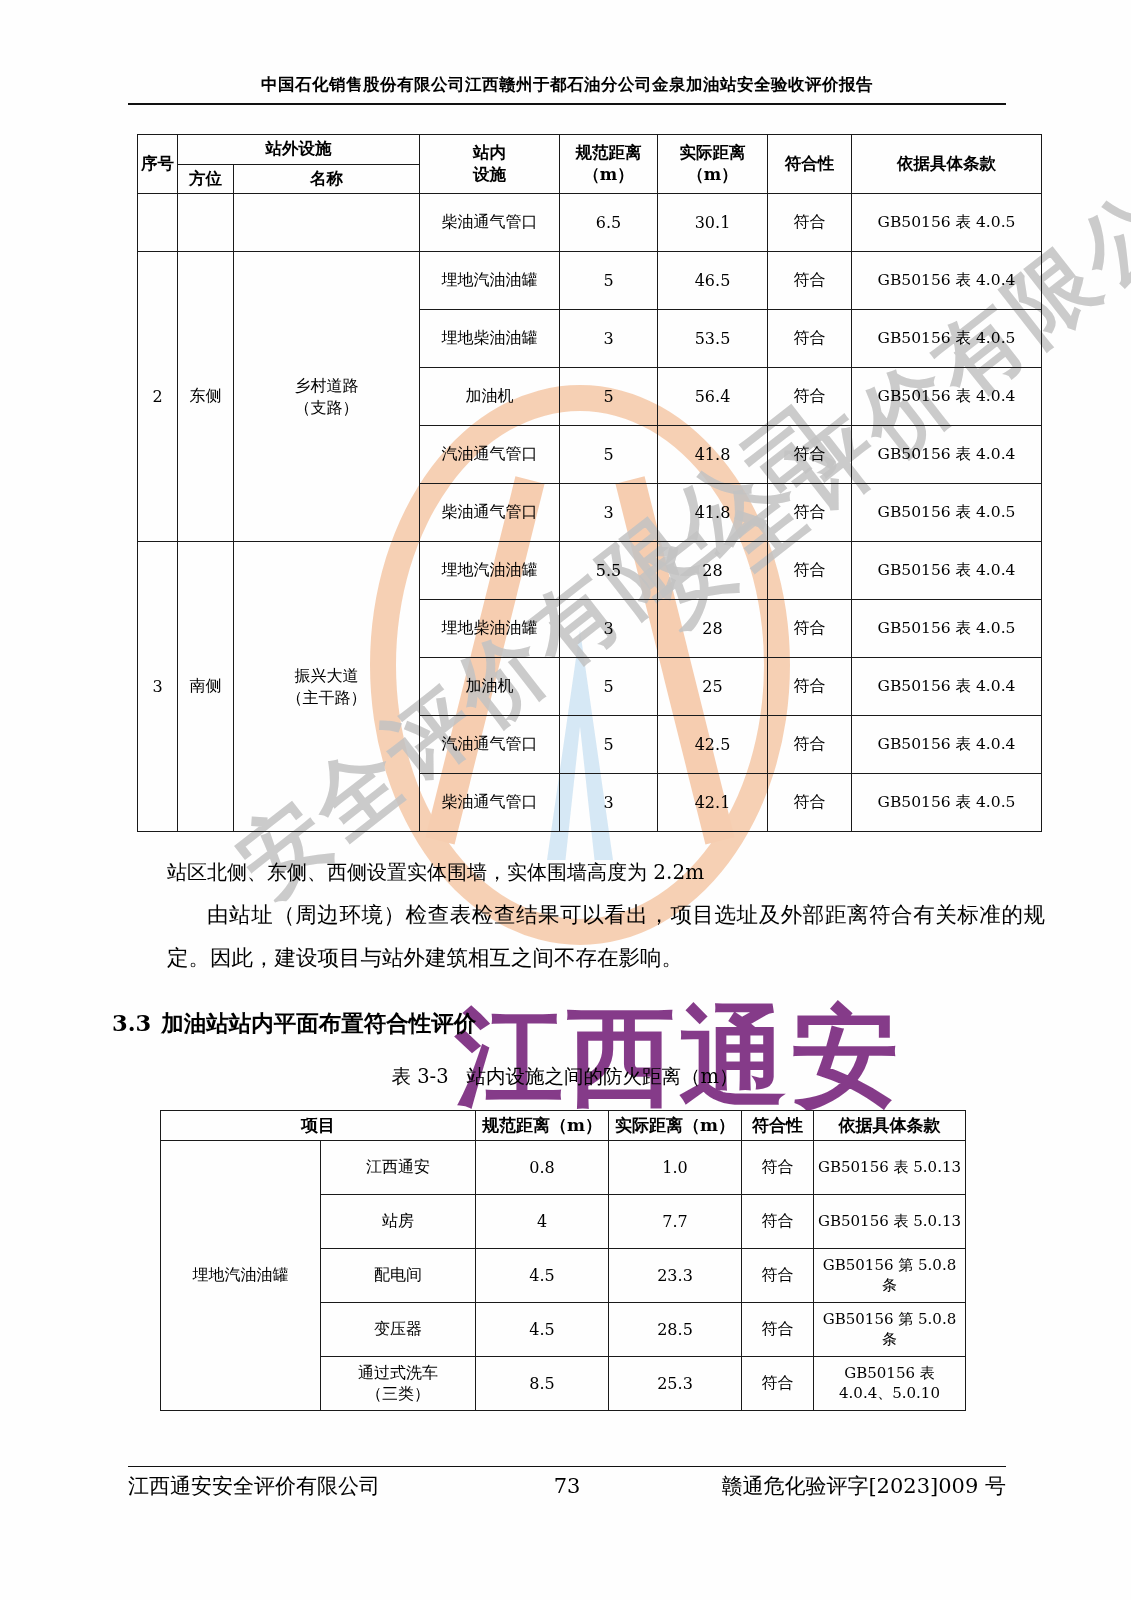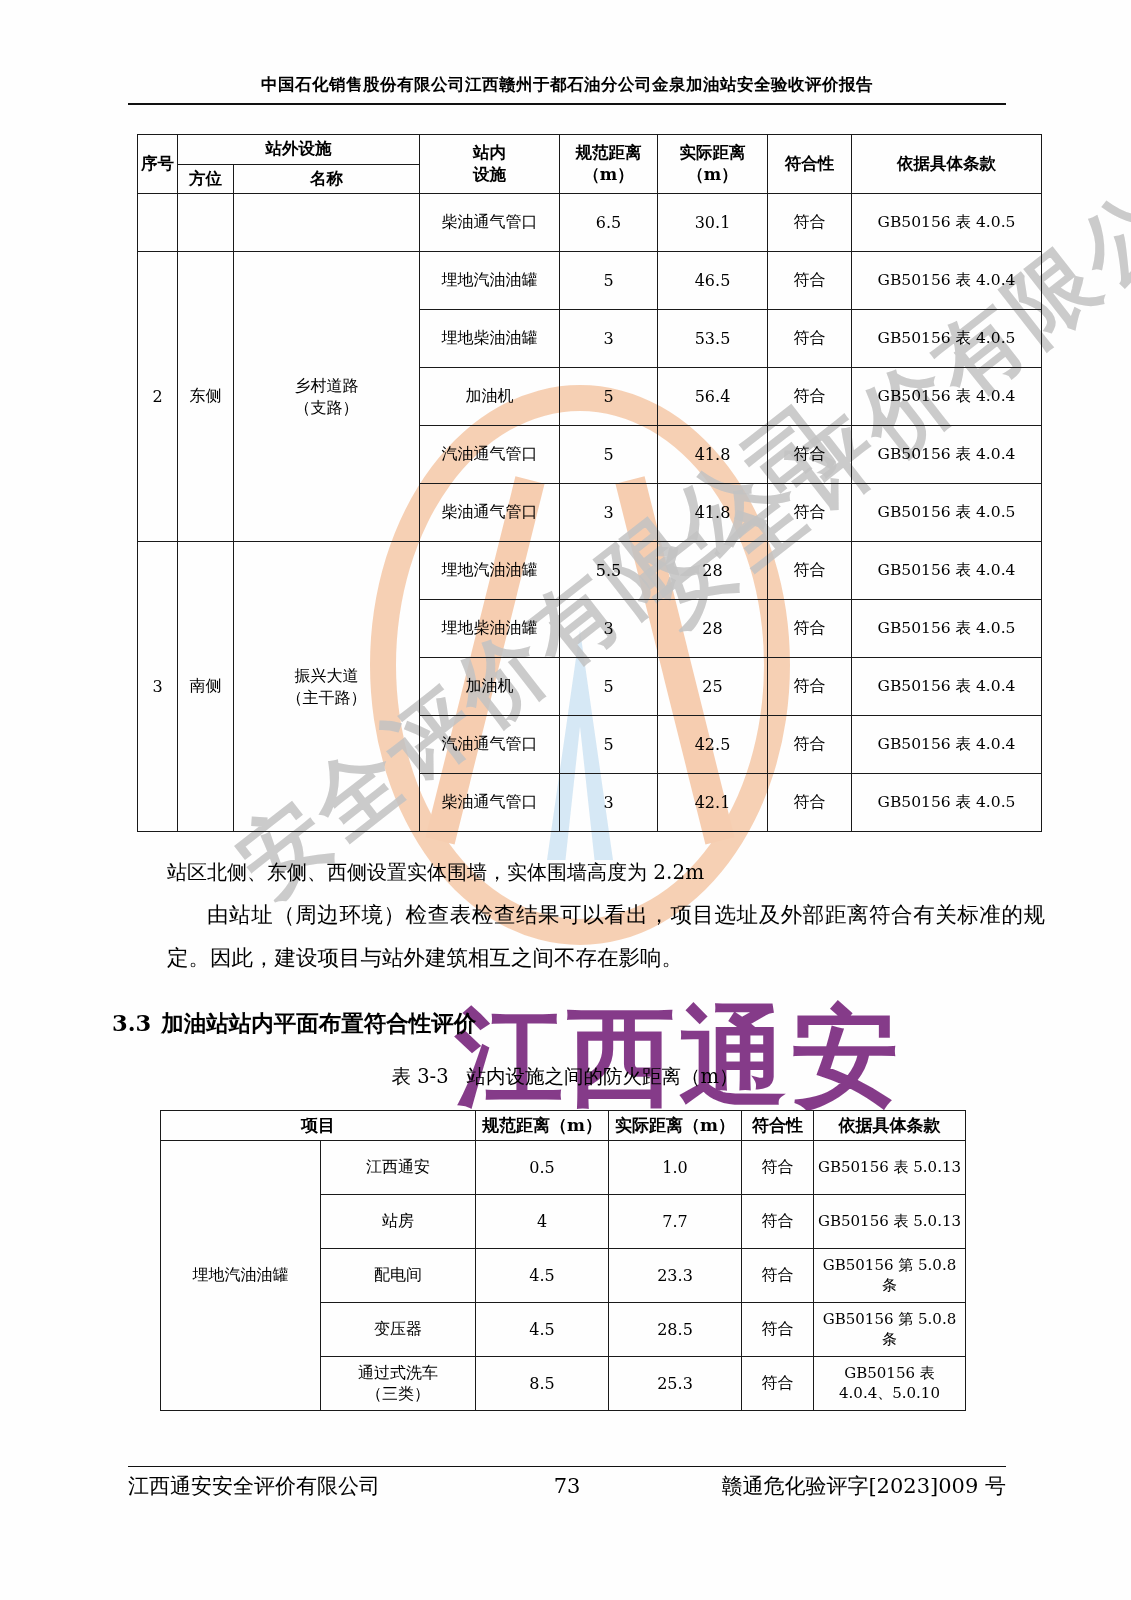--- a/index.html
+++ b/index.html
@@ -419,21 +419,21 @@
           <th>规范距离（m）</th>
           <th>实际距离（m）</th>
           <th>符合性</th>
           <th>依据具体条款</th>
         </tr>
       </thead>
       <tbody>
         <tr>
           <td class="row" rowspan="5">埋地汽油油罐</td>
           <td class="row">江西通安</td>
-          <td class="row">0.5</td>
+          <td class="row">0.8</td>
           <td class="row">1.0</td>
           <td class="row">符合</td>
           <td class="row ref">GB50156 表 5.0.13</td>
         </tr>
         <tr>
           <td class="row">站房</td>
           <td class="row">4</td>
           <td class="row">7.7</td>
           <td class="row">符合</td>
           <td class="row ref">GB50156 表 5.0.13</td>

